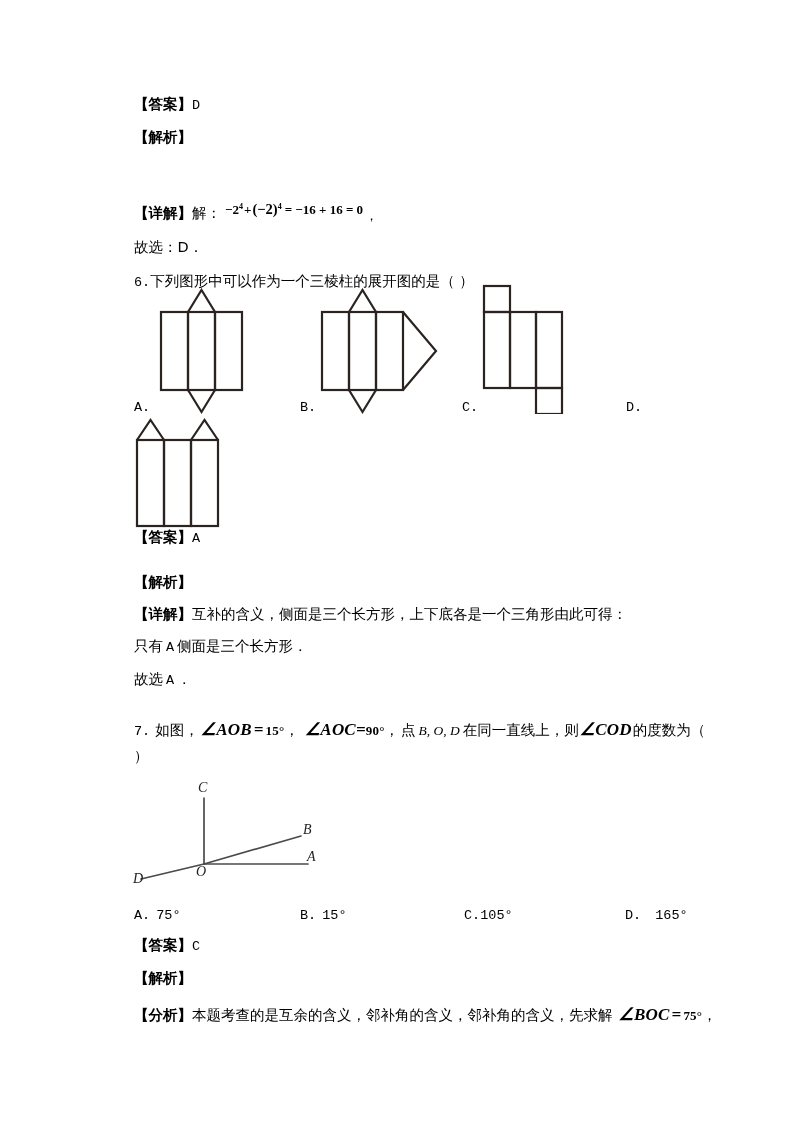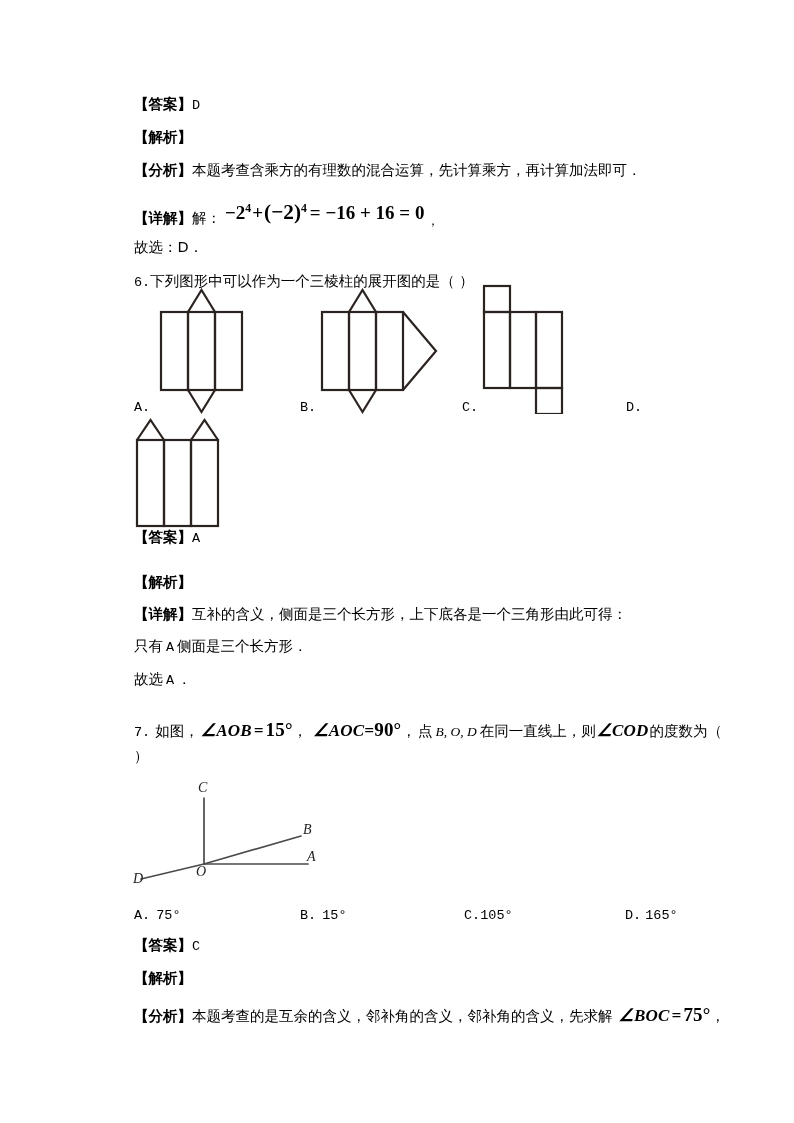--- a/index.html
+++ b/index.html
@@ -41,21 +41,21 @@
     font-family: "Liberation Serif", serif;
     font-weight: bold;
     font-style: italic;
     font-size: 17px;
     letter-spacing: 0.2px;
   }
   .math-up {
     font-family: "Liberation Serif", serif;
     font-weight: bold;
     font-style: normal;
-    font-size: 19px;
+    font-size: 13px;
   }
   .math sup, .math-up sup {
     font-size: 0.62em;
     vertical-align: super;
     font-style: normal;
   }
   .bigparen {
     font-size: 1.12em;
     font-weight: bold;
     font-style: normal;
@@ -85,23 +85,20 @@
 <div class="page">
 
   <div class="row" style="left:118px; top:95px;">
     <span class="line blk">【答案】</span><span class="mono">D</span>
   </div>
 
   <div class="row" style="left:118px; top:128px;">
     <span class="line blk">【解析】</span>
   </div>
 
-  <div class="row" style="left:118px; top:161px;">
-    <span class="line blk">【分析】</span><span class="line">本题考查含乘方的有理数的混合运算，先计算乘方，再计算加法即可．</span>
-  </div>
 
   <div class="row" style="left:118px; top:200px;">
     <span class="line blk" style="vertical-align:-4px;">【详解】</span><span class="line" style="vertical-align:-4px;">解：</span><span class="math-up" style="margin-left:4px;"><span>−2</span><sup>4</sup><span style="margin:0 1px;">+</span><span class="bigparen">(−2)</span><sup>4</sup><span style="margin-left:3px;">= −16 + 16 = 0</span></span><span class="comma-small" style="vertical-align:-6px; margin-left:2px;">，</span>
   </div>
 
   <div class="row" style="left:118px; top:238px;">
     <span class="line">故选：D．</span>
   </div>
 
   <div class="row" style="left:118px; top:272px;">
@@ -211,21 +208,21 @@
   <div class="row" style="left:118px; top:905px;">
     <span class="mono">A.</span><span class="mono" style="margin-left:6px;">75°</span>
   </div>
   <div class="row" style="left:284px; top:905px;text-align:right;">
     <span class="mono">B.</span><span class="mono" style="margin-left:6px;">15°</span>
   </div>
   <div class="row" style="left:448px; top:905px;">
     <span class="mono">C.</span><span class="mono" style="margin-left:0;">105°</span>
   </div>
   <div class="row" style="left:609px; top:905px;">
-    <span class="mono">D.</span><span class="mono" style="margin-left:4px;">165°</span>
+    <span class="mono">D.</span><span class="mono" style="margin-left:14px;">165°</span>
   </div>
 
   <div class="row" style="left:118px; top:936px;">
     <span class="line blk">【答案】</span><span class="mono">C</span>
   </div>
 
   <div class="row" style="left:118px; top:969px;">
     <span class="line blk">【解析】</span>
   </div>
 

